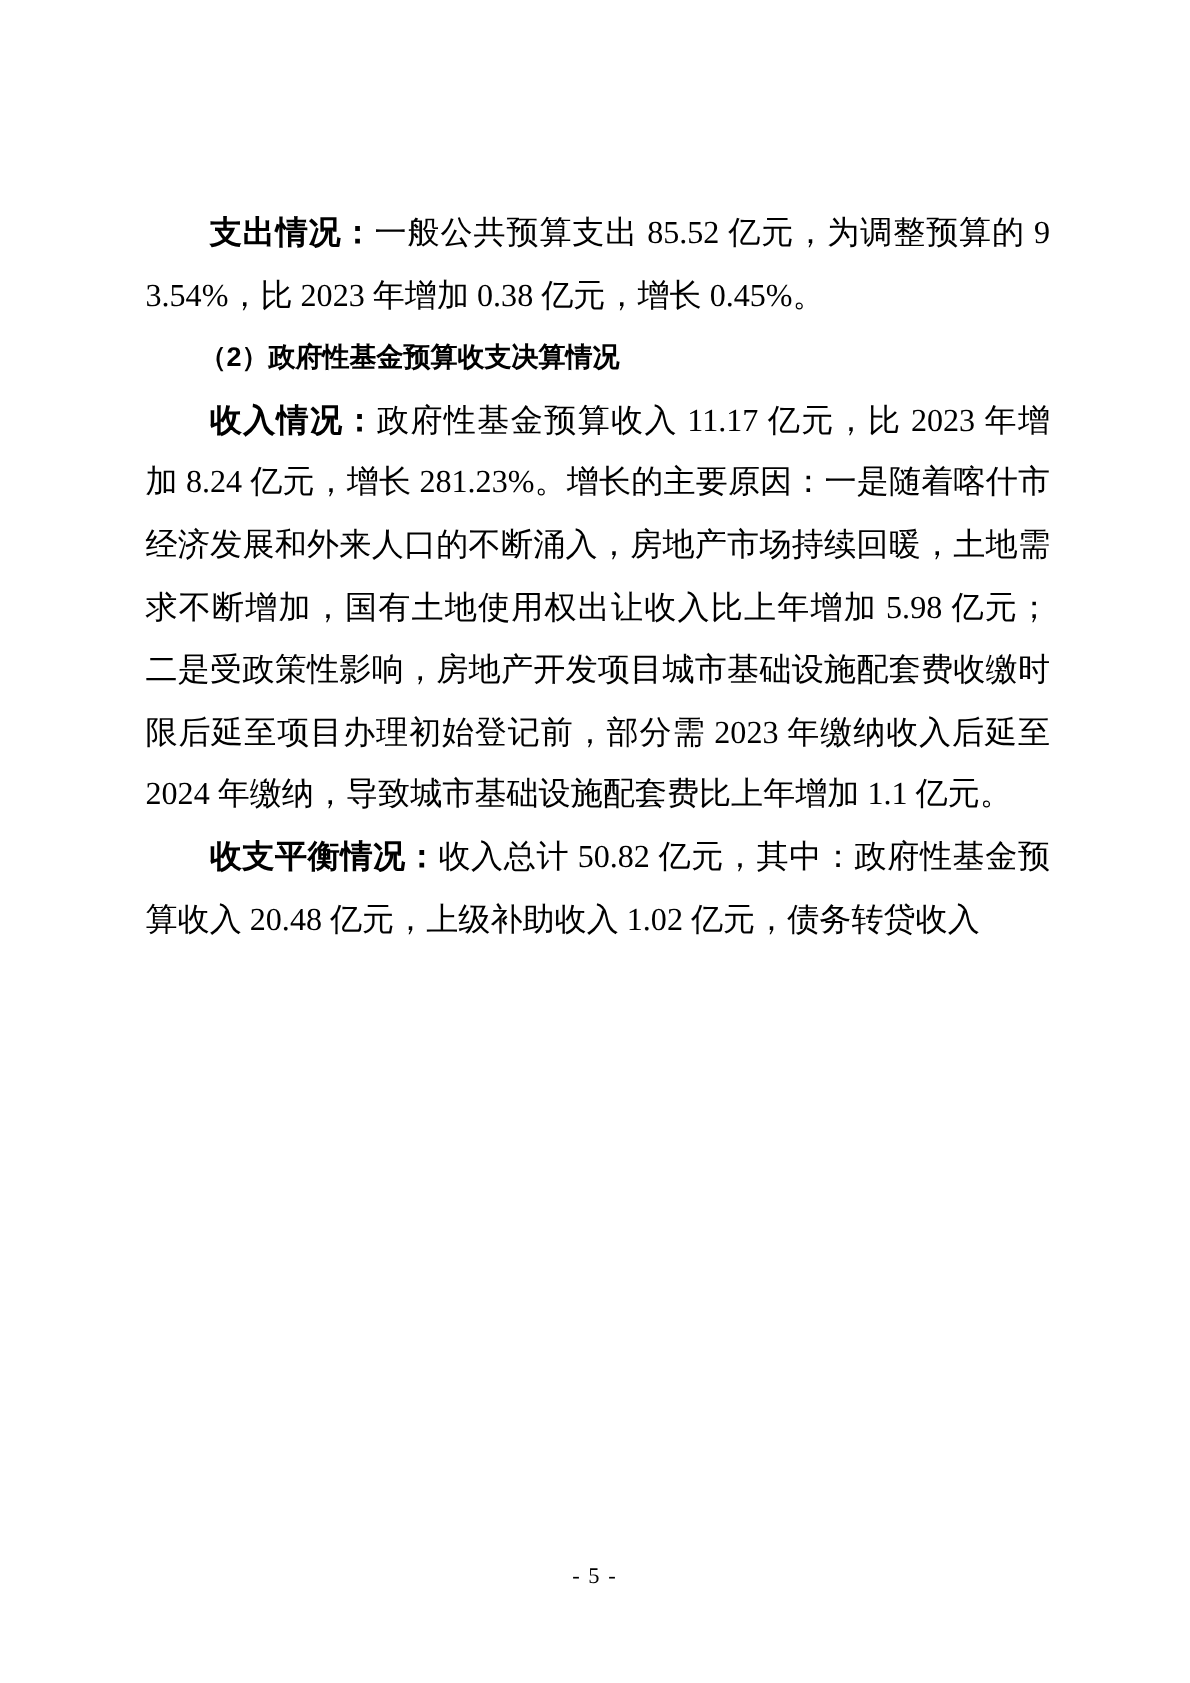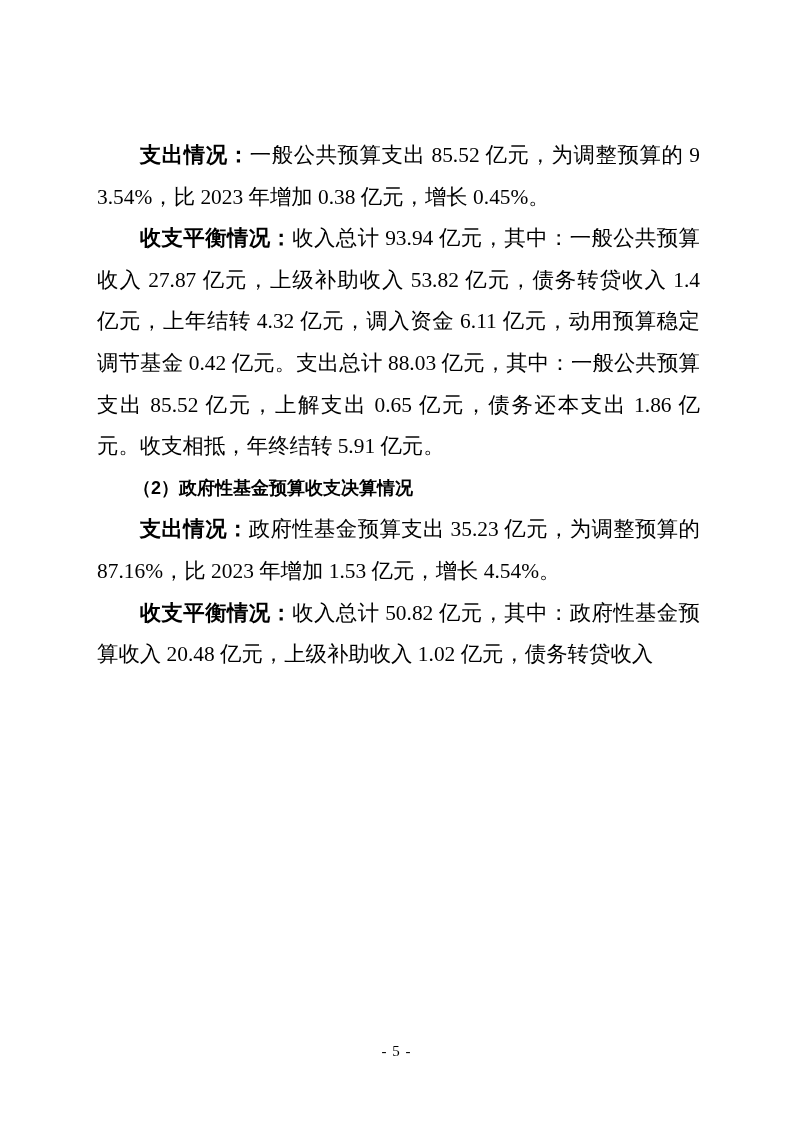--- a/index.html
+++ b/index.html
@@ -58,25 +58,24 @@
   }
 </style>
 </head>
 <body>
 
 <div class="page">
   <div class="content">
 
     <p class="para"><span class="label">支出情况：</span><span>一般公共预算支出 85.52 亿元，为调整预算的 93.54%，比 2023 年增加 0.38 亿元，增长 0.45%。</span></p>
 
-    <p class="para"><span class="label">收支平衡情况：</span><span>收入总计 93.94 亿元，其中：一般公共预算收入 27.87 亿元，上级补助收入 53.82 亿元，债务转贷收入 1.4 亿元，上年结转 4.32 亿元，调入资金 6.11 亿元，动用预算稳定调节基金 0.42 亿元。支出总计 88.03 亿元，其中：一般公共预算支出 85.52 亿元，上解支出 0.65 亿元，债务还本支出 1.86 亿元。收支相抵，年终结转 5.91 亿元。</span></p>
 
     <p class="section-heading">（2）政府性基金预算收支决算情况</p>
 
+    <p class="para"><span class="label">收入情况：</span><span>政府性基金预算收入 11.17 亿元，比 2023 年增加 8.24 亿元，增长 281.23%。增长的主要原因：一是随着喀什市经济发展和外来人口的不断涌入，房地产市场持续回暖，土地需求不断增加，国有土地使用权出让收入比上年增加 5.98 亿元；二是受政策性影响，房地产开发项目城市基础设施配套费收缴时限后延至项目办理初始登记前，部分需 2023 年缴纳收入后延至 2024 年缴纳，导致城市基础设施配套费比上年增加 1.1 亿元。</span></p>
 
-    <p class="para"><span class="label">支出情况：</span><span>政府性基金预算支出 35.23 亿元，为调整预算的 87.16%，比 2023 年增加 1.53 亿元，增长 4.54%。</span></p>
 
     <p class="para"><span class="label">收支平衡情况：</span><span>收入总计 50.82 亿元，其中：政府性基金预算收入 20.48 亿元，上级补助收入 1.02 亿元，债务转贷收入</span></p>
 
   </div>
 
   <div class="footer">- 5 -</div>
 </div>
 
 </body></html>

